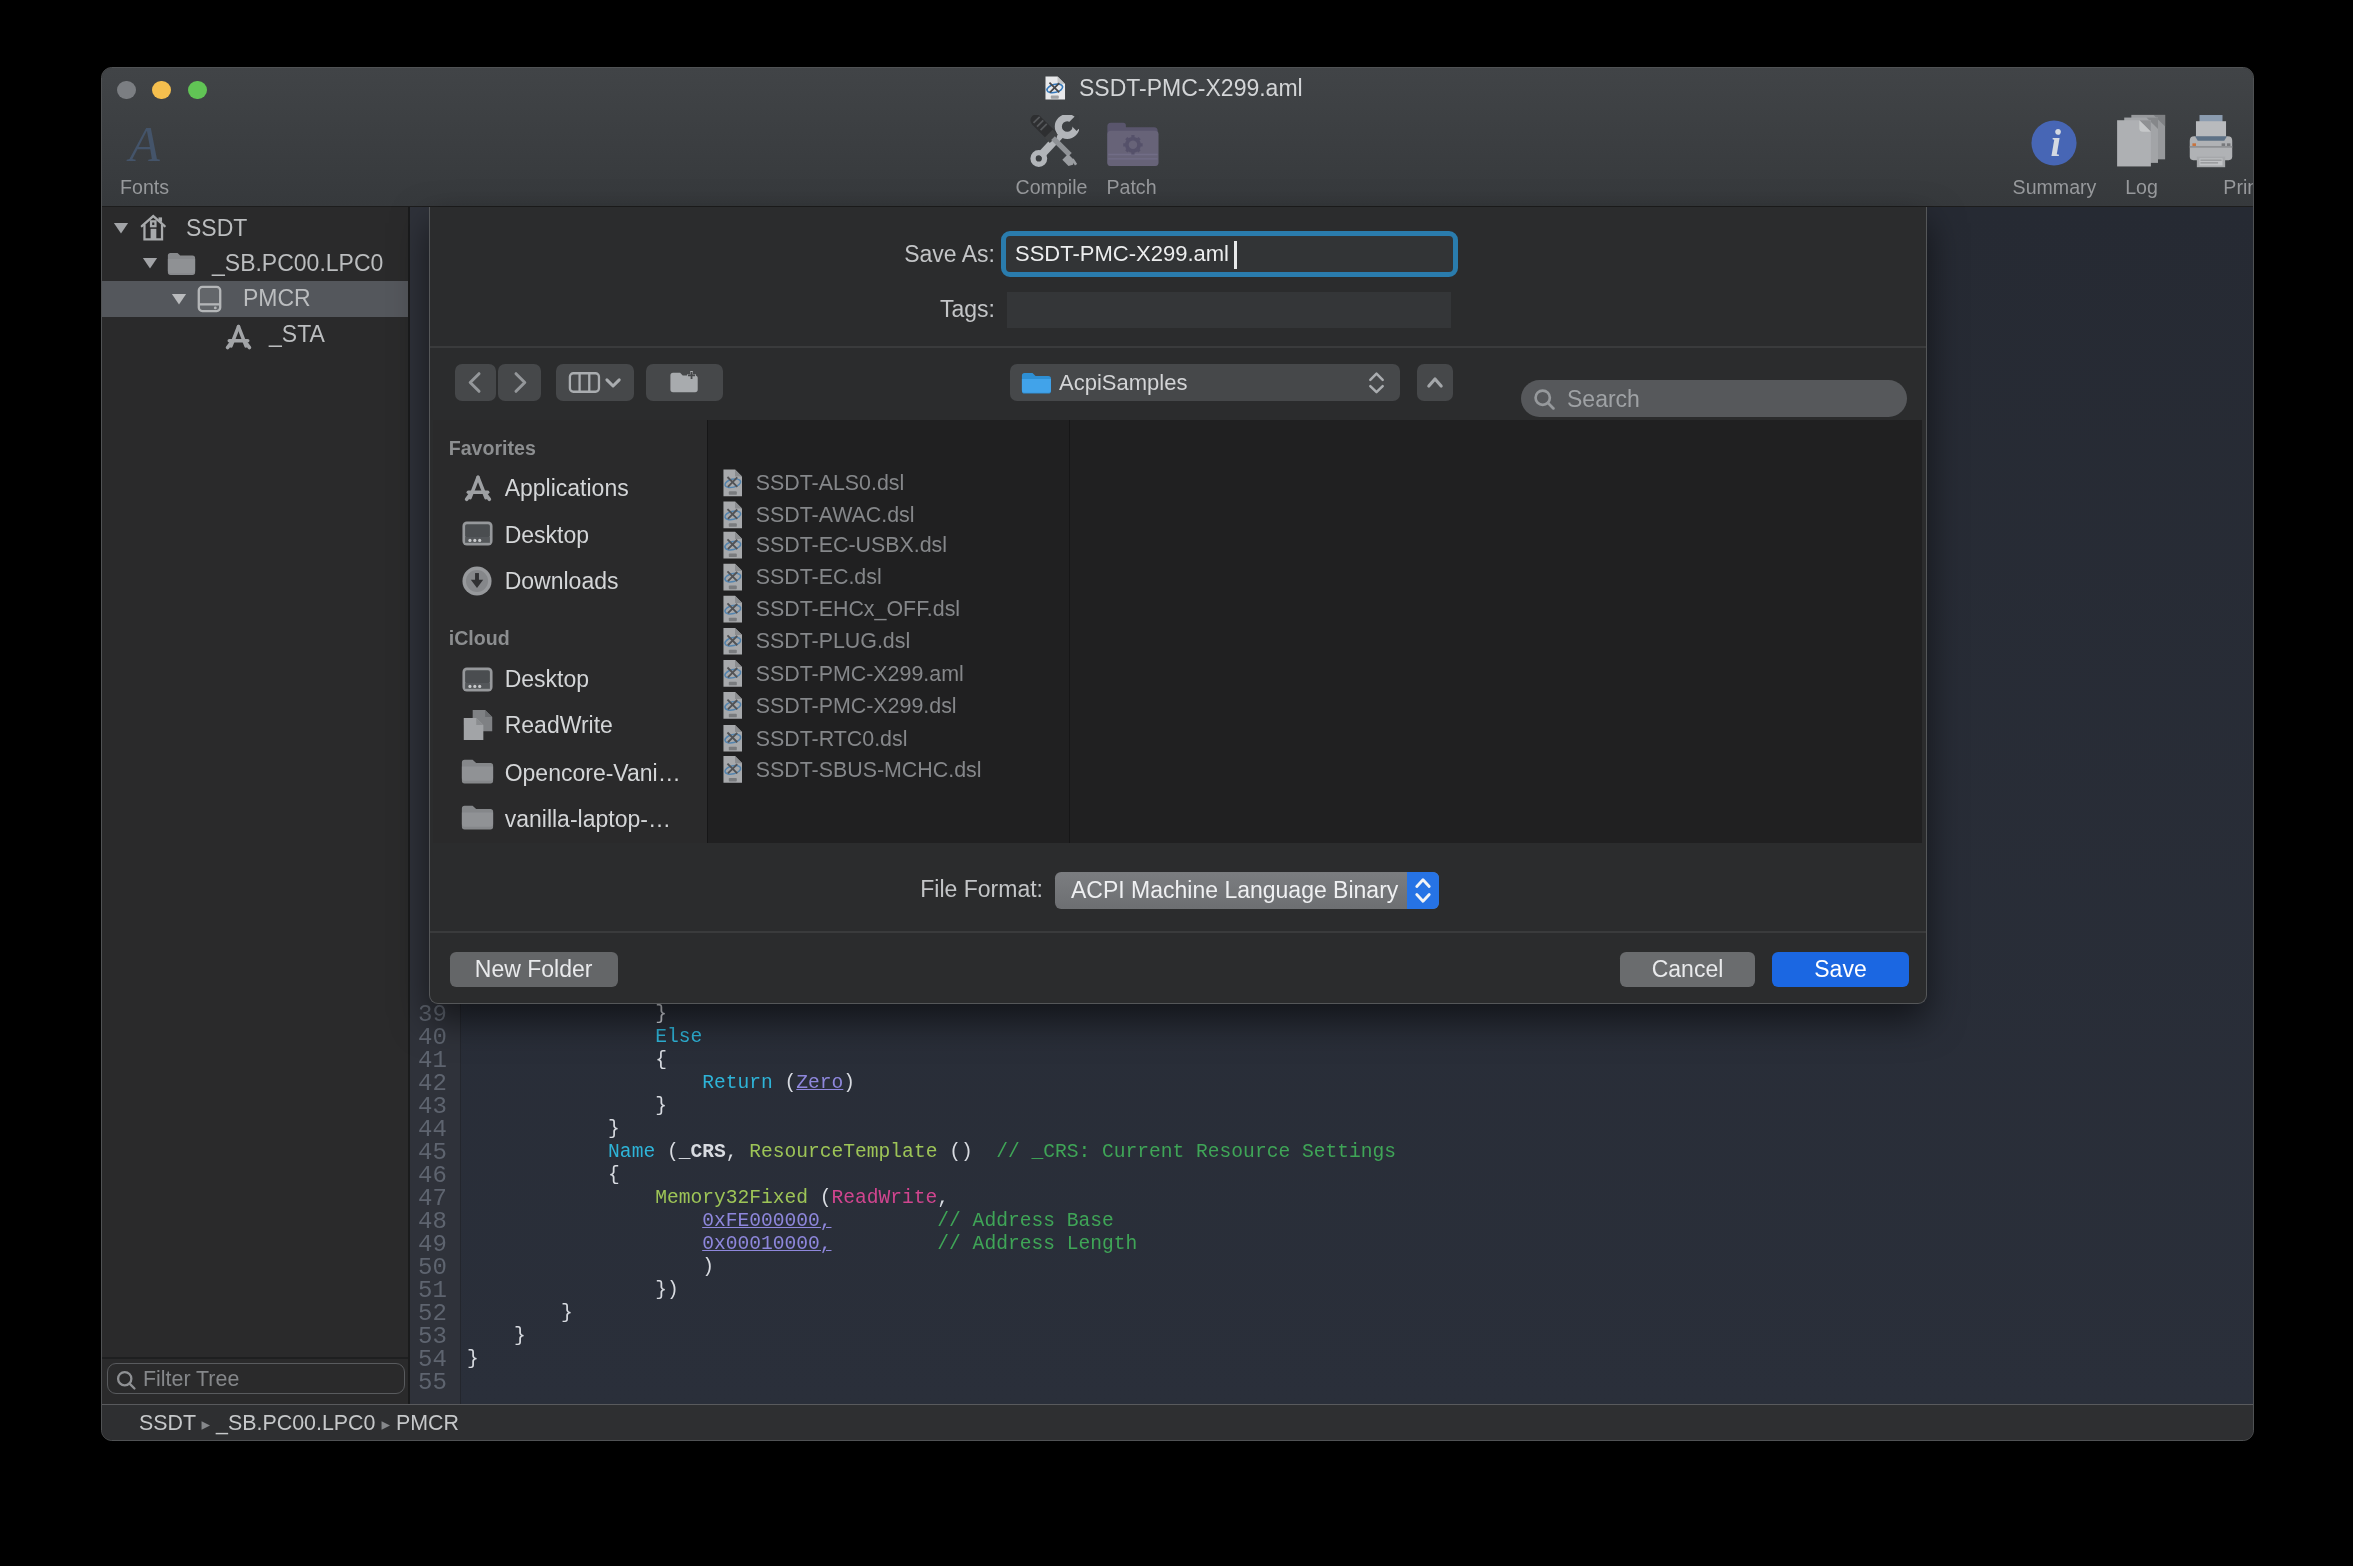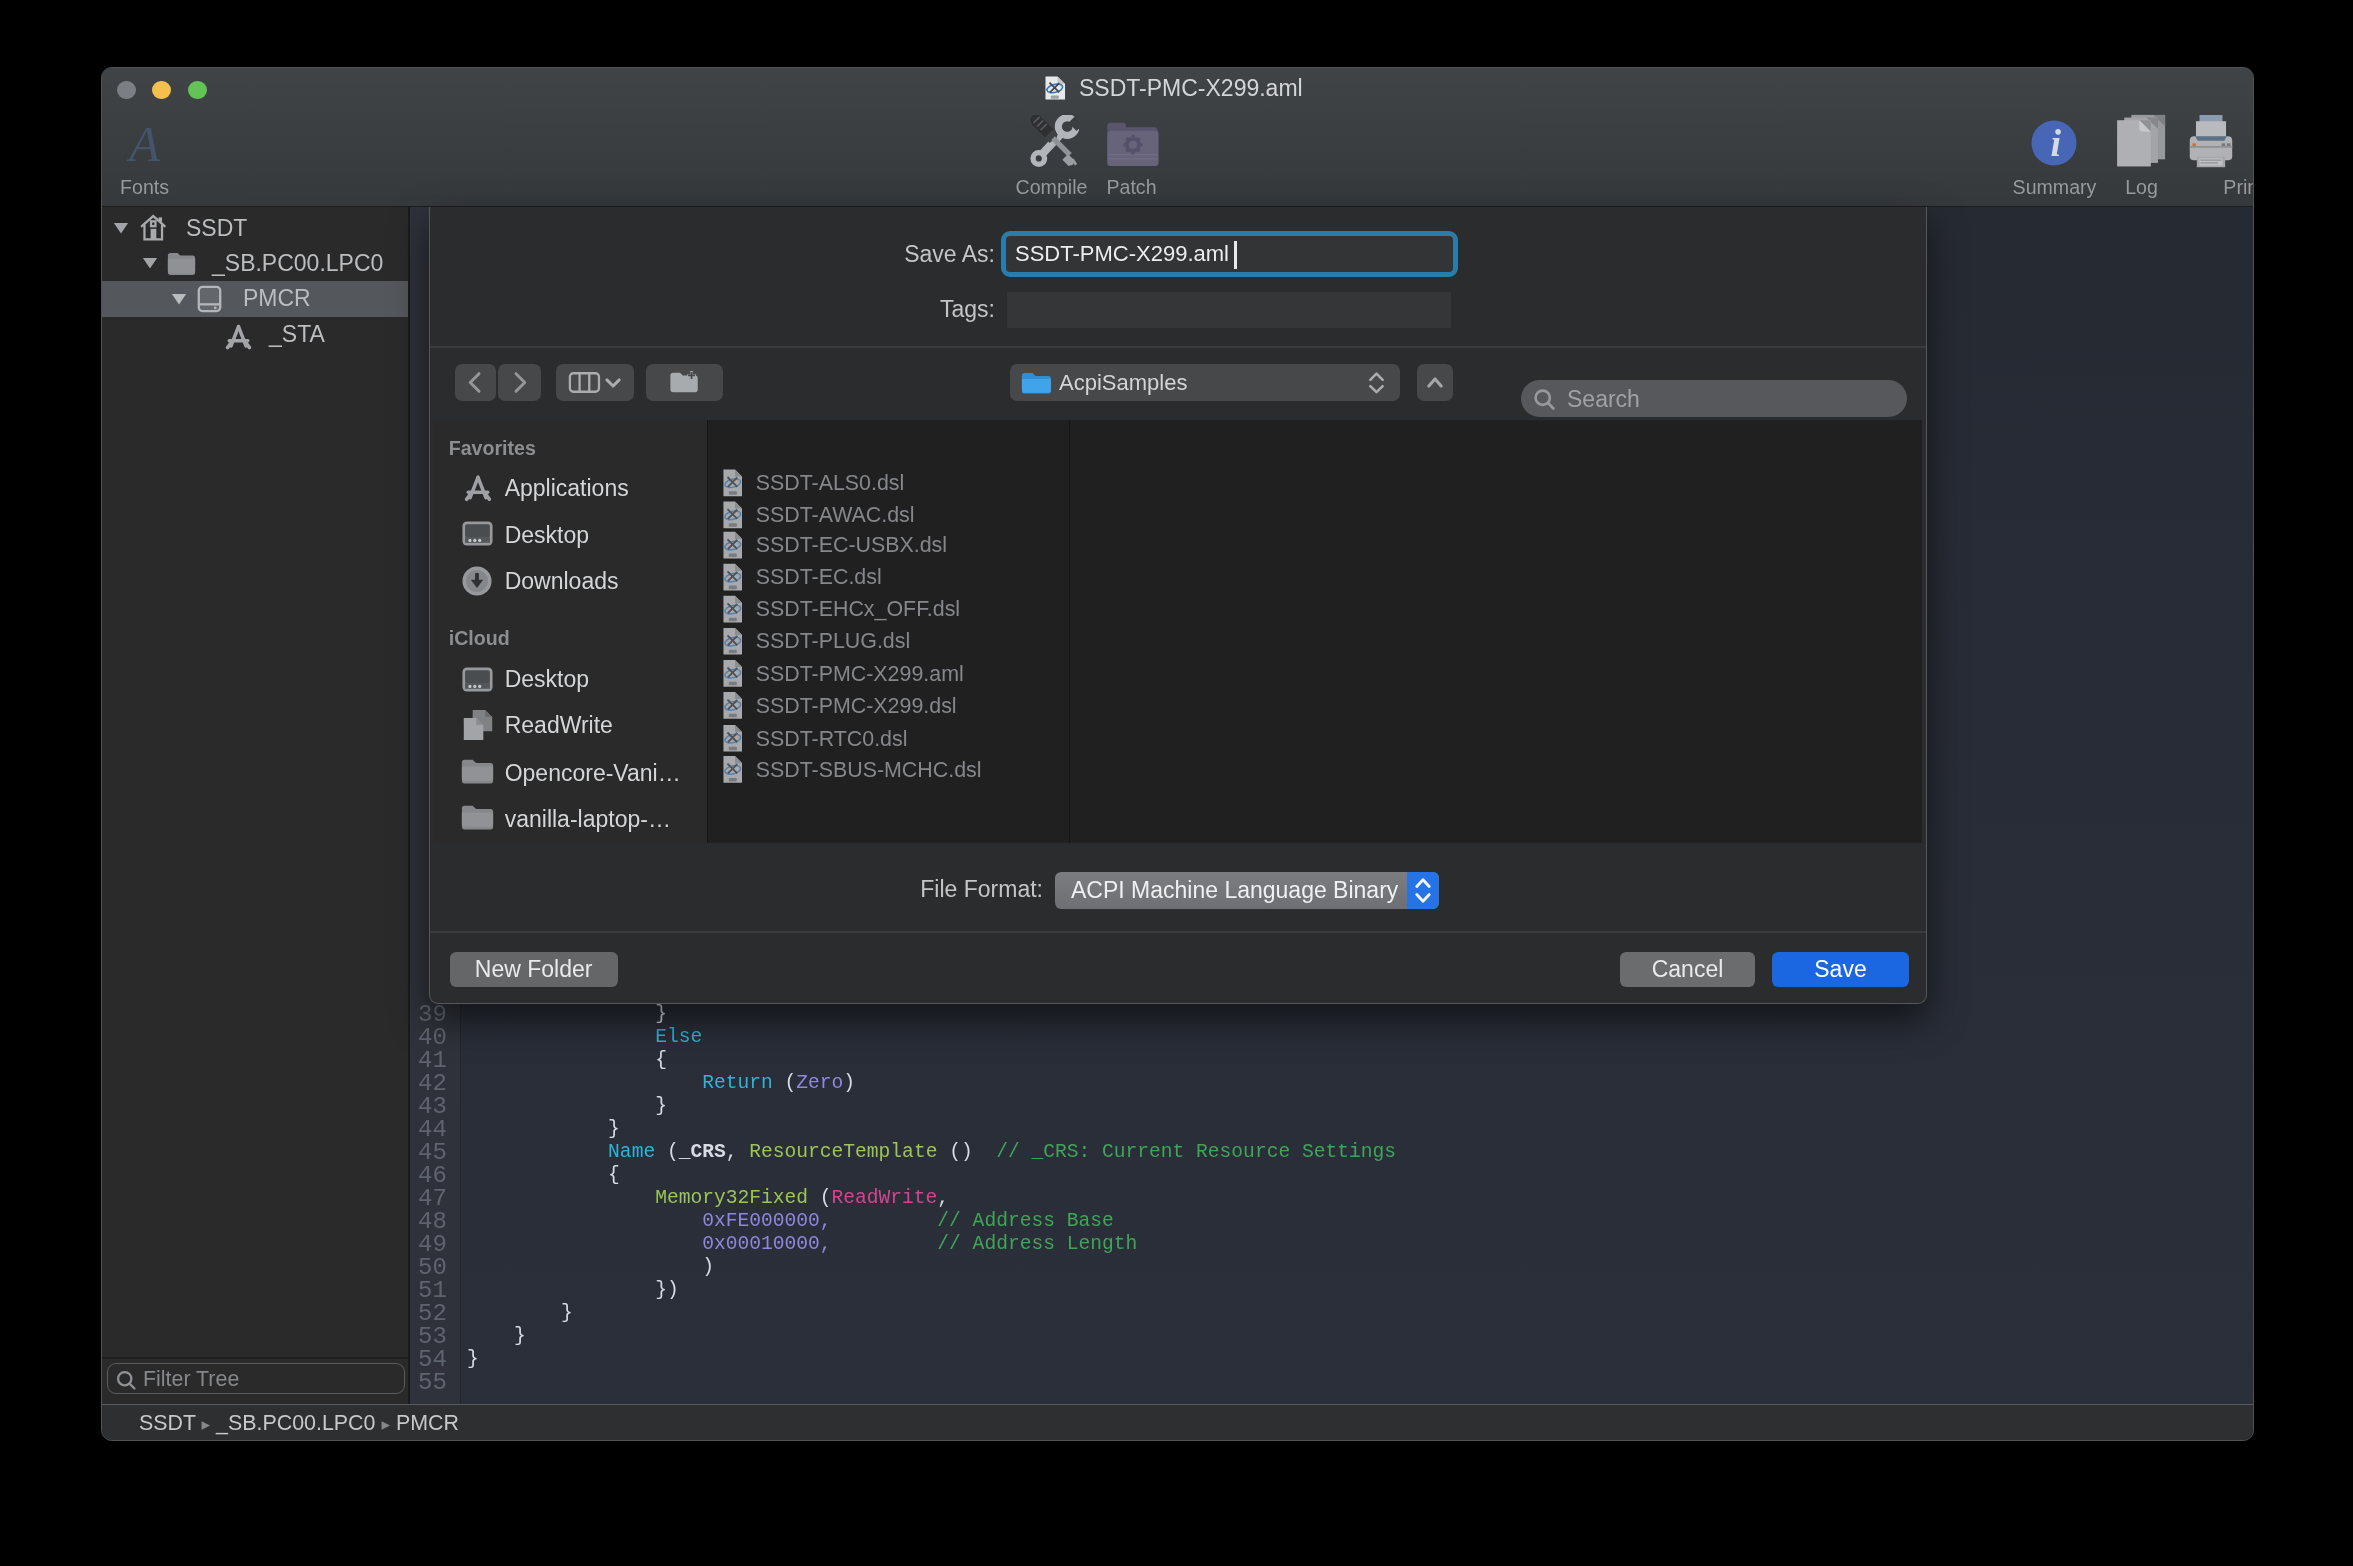--- a/index.html
+++ b/index.html
@@ -7,21 +7,21 @@
 #tbar{position:absolute;left:0;top:0;width:2153px;height:139px;background:linear-gradient(180deg,#414447 0%,#3b3e41 55%,#36393c 100%);border-bottom:1.8px solid #1d1d1d;box-sizing:border-box;}
 .tl{position:absolute;top:12.5px;width:18.7px;height:18.7px;border-radius:50%;}
 .tlabel{position:absolute;top:106px;height:27px;line-height:27px;font-size:19.6px;color:#97999c;text-align:center;}
 #sidebar{position:absolute;left:0;top:139px;width:306px;height:1197px;background:#2a2a2b;}
 #sbdiv{position:absolute;left:306px;top:139px;width:1.8px;height:1197px;background:#1a1b1c;}
 .trow{position:absolute;height:27px;line-height:27px;font-size:23px;color:#bbbdbf;white-space:pre;}
 #editor{position:absolute;left:308px;top:139px;width:1845px;height:1197px;background:linear-gradient(180deg,#262a33,#2a2f3a);}
 #gutter{position:absolute;left:0;top:0;width:50px;height:1197px;background:#2f323a;border-right:1.8px solid #23262d;box-sizing:content-box;}
 #lnums{position:absolute;left:0;top:796px;width:45px;text-align:center;font-family:"Liberation Mono",monospace;font-size:24px;line-height:23px;color:#5e646f;white-space:pre;}
 #code{position:absolute;left:57px;top:796px;font-family:"Liberation Mono",monospace;font-size:19.6px;line-height:23px;color:#d8dbe1;white-space:pre;}
-#code .c{color:#3fa557;} #code .k{color:#2eb4d8;} #code .o{color:#9dc457;} #code .p{color:#8e87dc;} #code .m{color:#d1458f;} #code .w{font-weight:bold;}
+#code .c{color:#3fa557;} #code .k{color:#2eb4d8;} #code .o{color:#9dc457;} #code .p{color:#8e87dc;text-decoration:underline;} #code .m{color:#d1458f;} #code .w{font-weight:bold;}
 #status{position:absolute;left:0;top:1336px;width:2153px;height:37px;background:#2e2f31;border-top:1.8px solid #595a5d;box-sizing:border-box;}
 #sheet{position:absolute;left:327px;top:139px;width:1498px;height:797px;background:#2b2c2d;border:0.9px solid #555759;border-top:none;border-radius:0 0 9px 9px;box-sizing:border-box;box-shadow:0 16px 36px rgba(0,0,0,0.55);}
 .lab{position:absolute;height:28.5px;line-height:28.5px;font-size:23px;color:#c3c5c7;text-align:right;}
 .btn{position:absolute;background:#46484a;border-radius:7.1px;}
 .btxt{position:absolute;height:35px;line-height:35px;font-size:23px;color:#e9eaec;text-align:center;border-radius:6.2px;}
 .fav{position:absolute;height:28.5px;line-height:28.5px;font-size:23px;color:#d4d6d8;}
 .fhead{position:absolute;height:27px;line-height:27px;font-size:19.6px;font-weight:600;color:#8c8e90;}
 .file{position:absolute;height:27px;line-height:27px;font-size:21.4px;color:#85878a;}
 svg{display:block;}
 </style></head><body>

